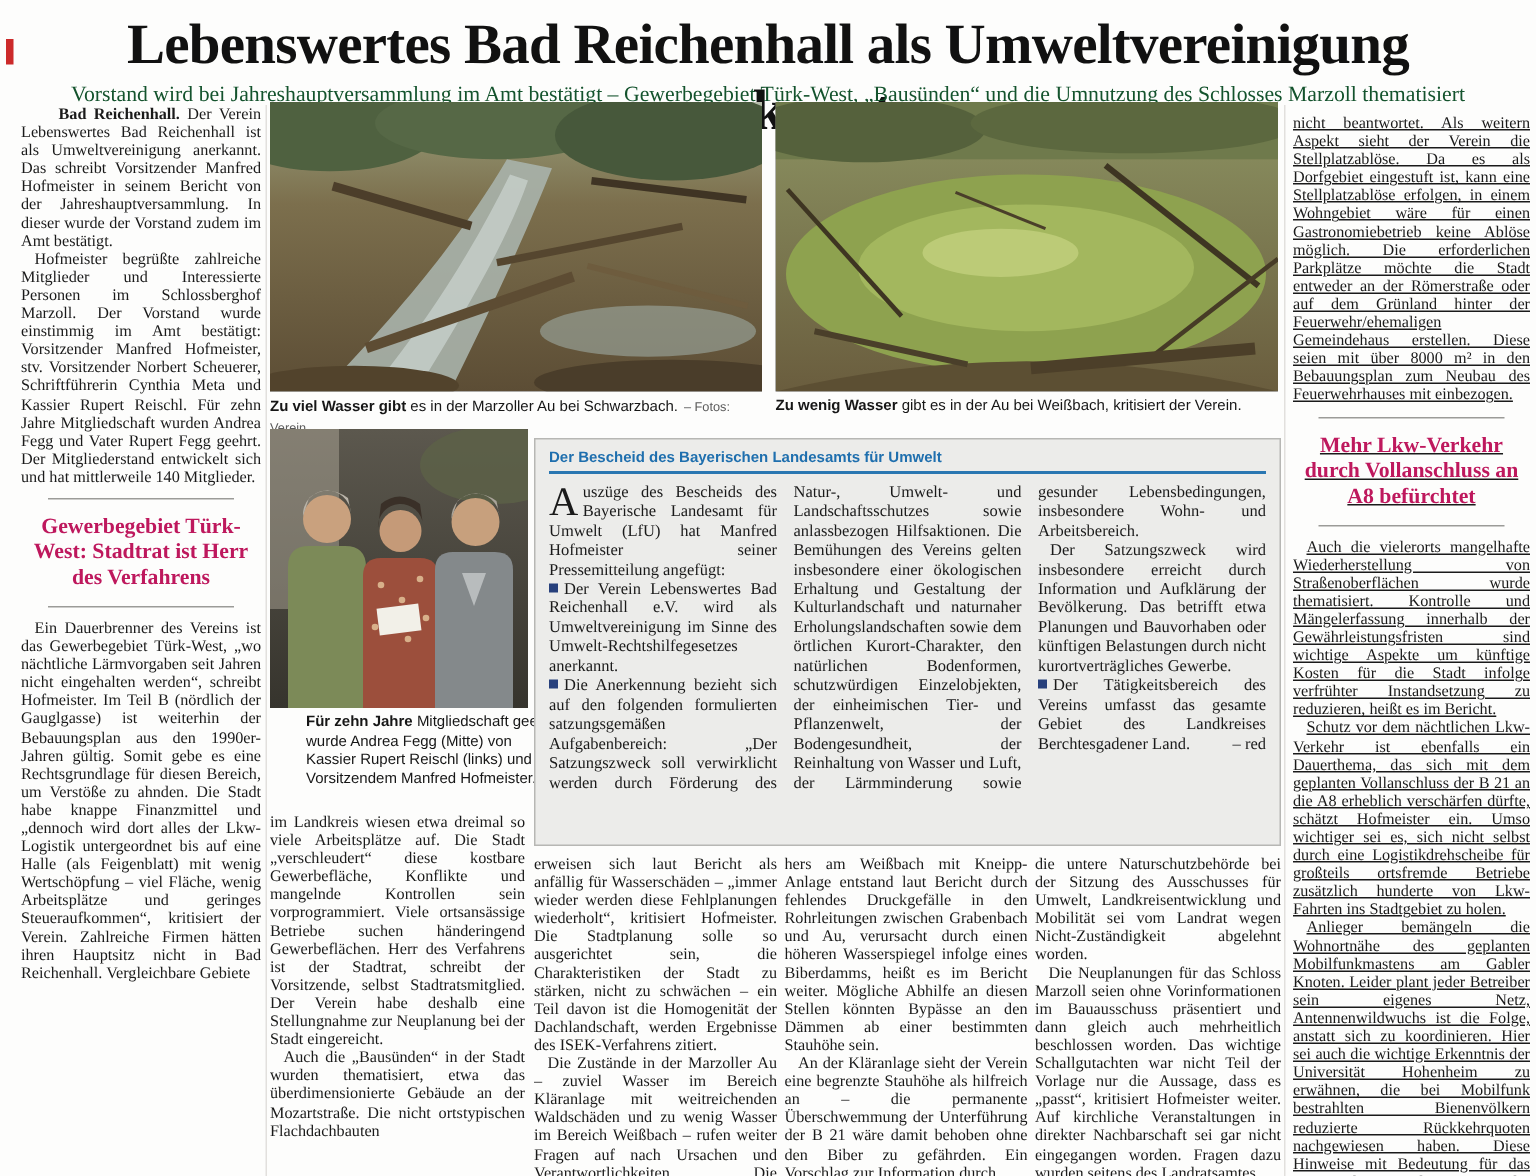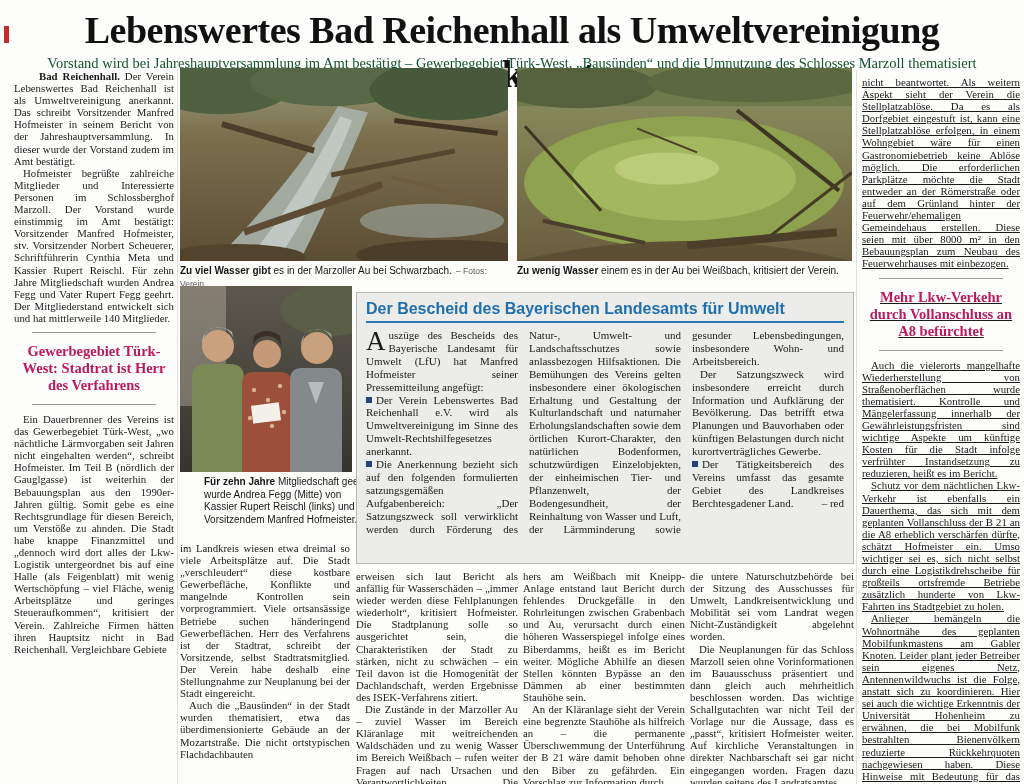--- a/index.html
+++ b/index.html
@@ -23,21 +23,21 @@
 
   .photo{position:absolute;overflow:hidden;background:#777;}
   .photo svg{display:block;width:100%;height:100%;}
   .cap{position:absolute;font-family:"Liberation Sans",sans-serif;font-size:10px;line-height:12.5px;
        color:#161616;text-align:left;}
   .cap b{font-weight:bold;}
   .credit{font-size:8.5px;color:#5a5a5a;margin-left:4px;}
 
   .infobox{position:absolute;left:356px;top:292px;width:498px;height:272px;background:#ececea;
            border:1px solid #b7b7b4;box-sizing:border-box;padding:7px 9px 6px 9px;}
-  .bx-title{font-family:"Liberation Sans",sans-serif;font-weight:bold;font-size:16px;color:#1f6fae;
+  .bx-title{font-family:"Liberation Sans",sans-serif;font-weight:bold;font-size:10px;color:#1f6fae;
             padding-bottom:3px;border-bottom:2.5px solid #2a77b2;margin-bottom:6px;}
   .bx-body{column-count:3;column-gap:11px;height:222px;overflow:hidden;
            font-size:11px;line-height:12.9px;text-align:justify;}
   .bx-body p{margin:0;}
   .bx-body p.bx-p{text-indent:8px;}
   .dropcap{float:left;font-size:27px;line-height:23px;padding:1px 3px 0 0;font-weight:400;}
   .bsq{display:inline-block;width:6px;height:6px;background:#27407c;margin:0 4px 1px 0;}
 </style>
 </head>
 <body>
@@ -99,21 +99,21 @@
       <path d="M0,192 Q167,152 335,192 Z" fill="#5c4f33"></path>
       <path d="M220,42 L322,122" stroke="#3e3522" stroke-width="4" fill="none"></path>
       <path d="M252,168 L335,104" stroke="#463b26" stroke-width="3" fill="none"></path>
       <path d="M8,58 L84,142" stroke="#3e3522" stroke-width="3" fill="none"></path>
       <path d="M26,152 L128,174" stroke="#4a3f2a" stroke-width="4" fill="none"></path>
       <path d="M120,60 L180,84" stroke="#4a3f2a" stroke-width="2" fill="none"></path>
       <rect x="170" y="166" width="150" height="8" fill="#4c3f29" transform="rotate(-5 245 170)"></rect>
     </svg>
   </div>
   <div class="cap" style="left:517px;top:265px;width:335px;">
-    <b>Zu wenig Wasser</b><span> einem es in der Au bei Weißbach, kritisiert der Verein.</span>
+    <b>Zu wenig Wasser</b><span> gibt es in der Au bei Weißbach, kritisiert der Verein.</span>
   </div>
 
   <div class="photo" style="left:180px;top:286px;width:172px;height:186px;">
     <svg viewBox="0 0 172 186" preserveAspectRatio="none" aria-hidden="true">
       <defs>
         <linearGradient id="gC" x1="0" y1="0" x2="0" y2="1">
           <stop offset="0" stop-color="#5c584e"></stop>
             <stop offset="1" stop-color="#36342d"></stop>
         </linearGradient>
       </defs>

